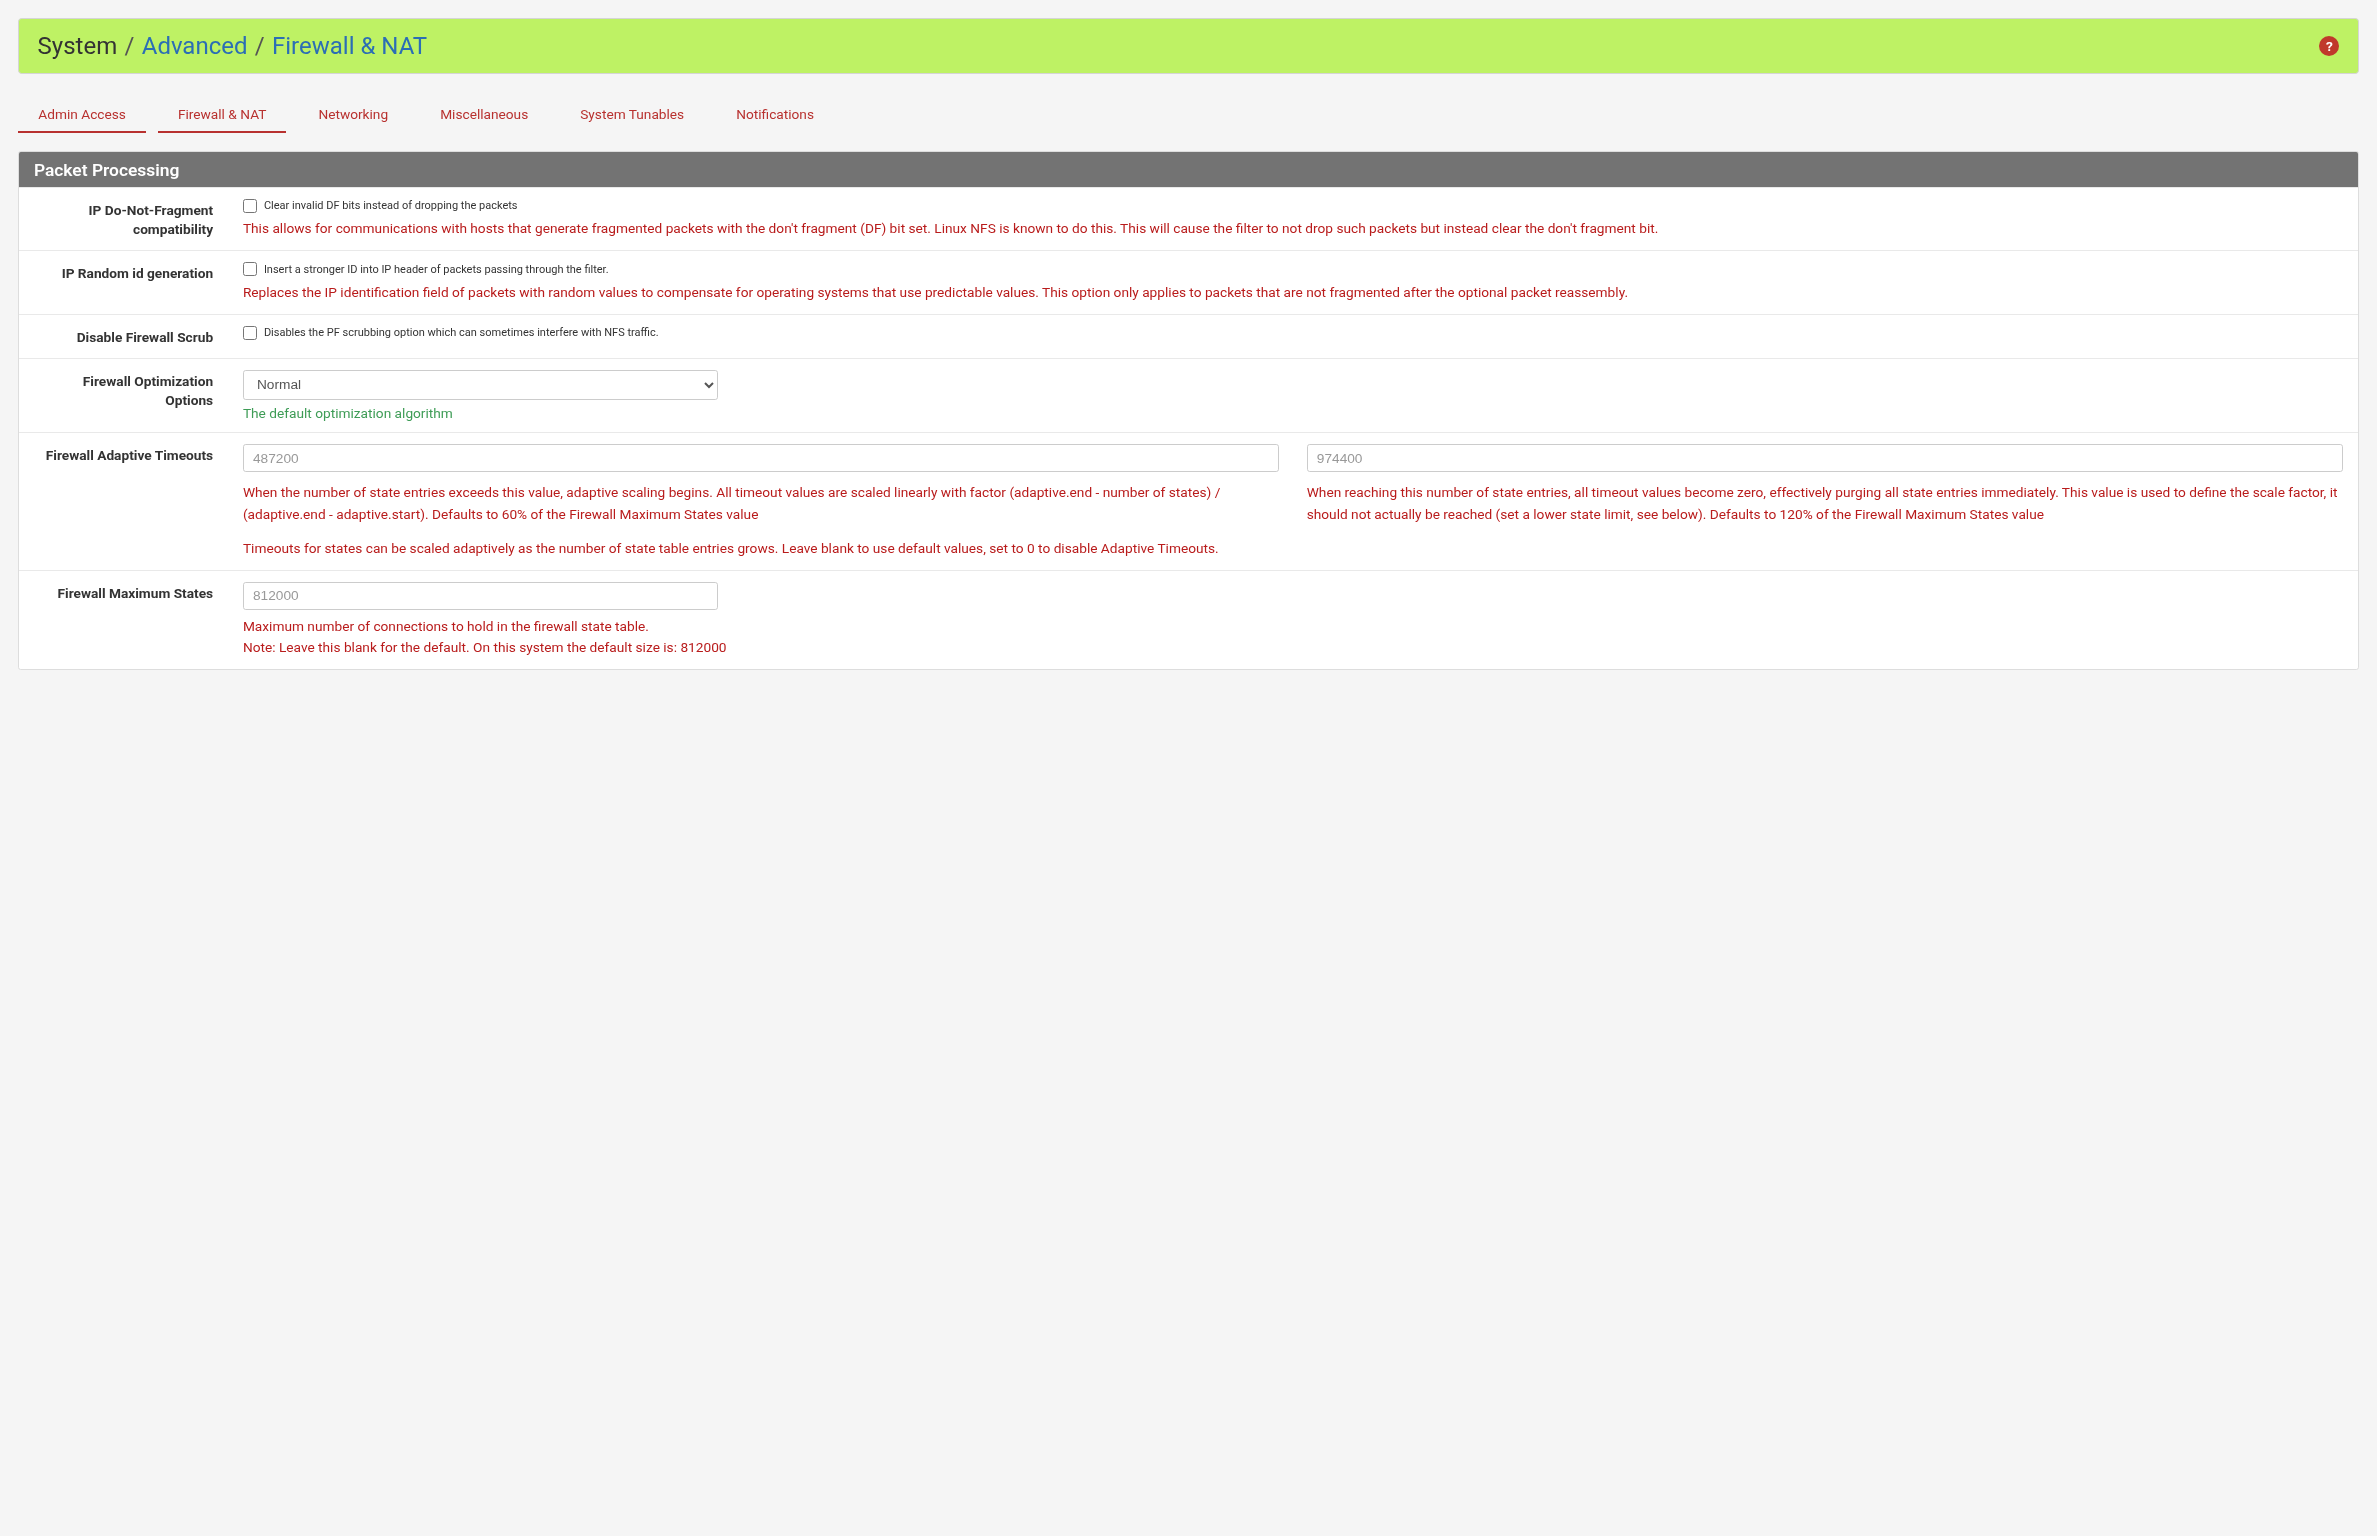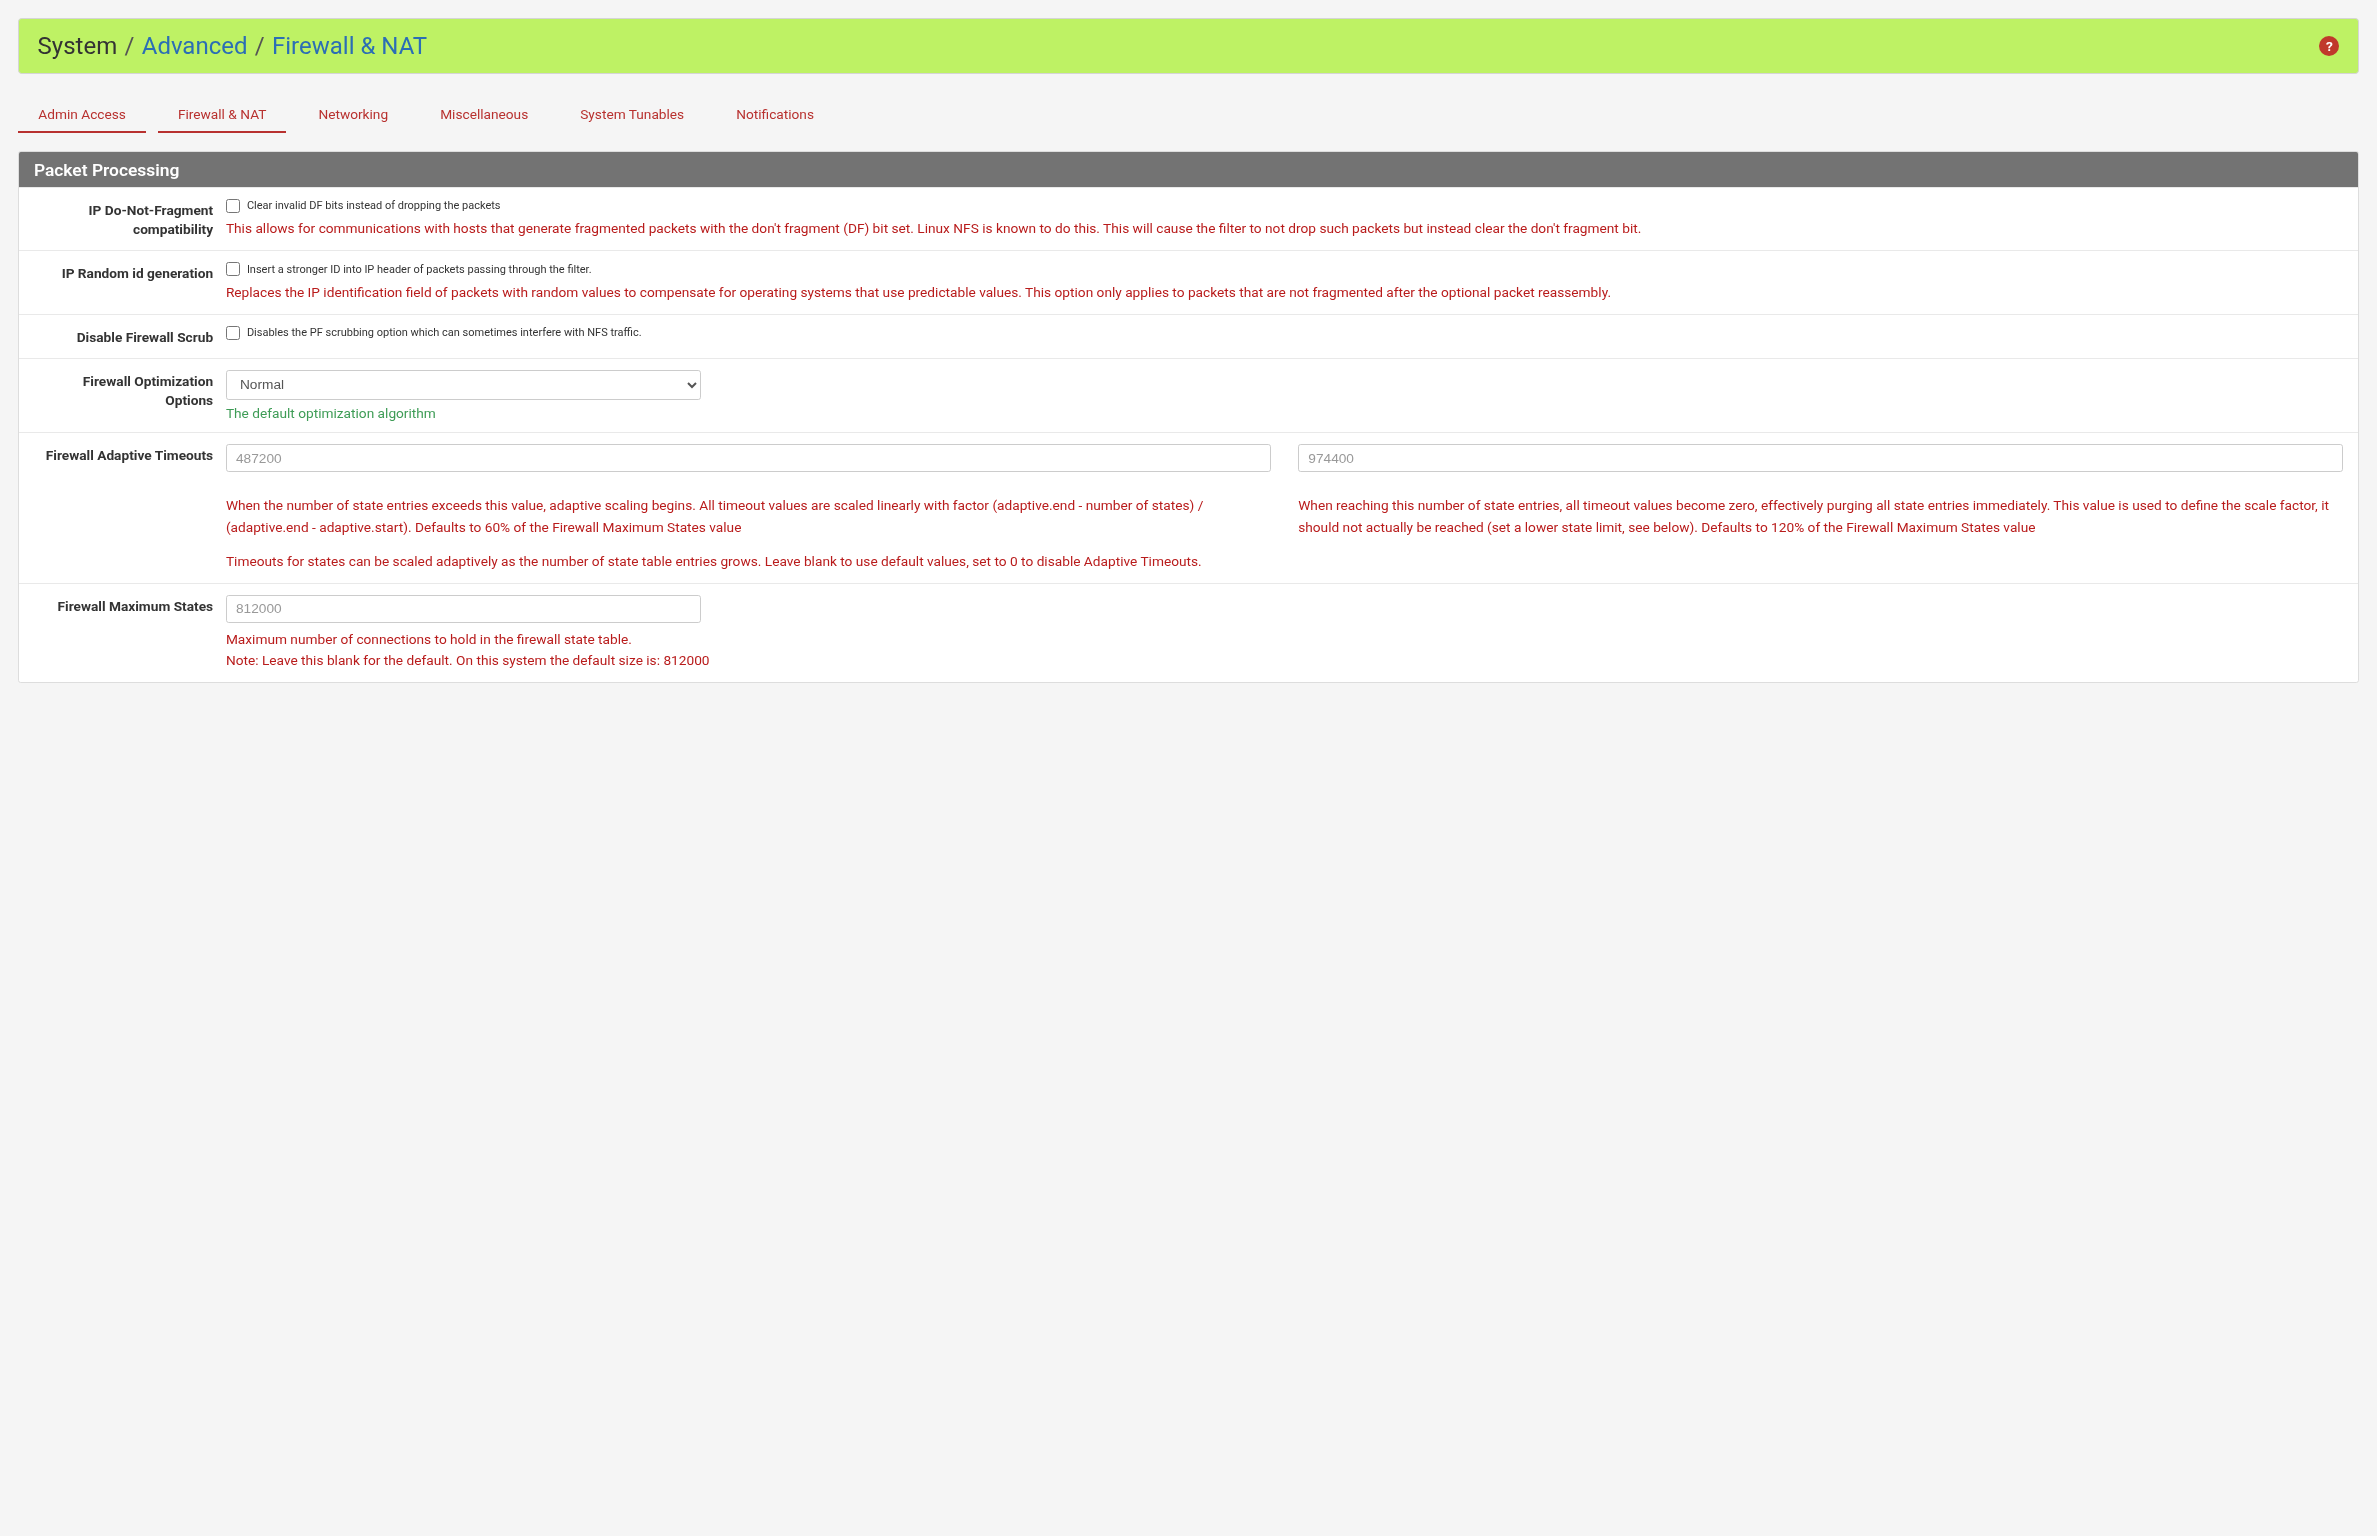--- a/index.html
+++ b/index.html
@@ -81,20 +81,21 @@
       background: #737373;
       color: #fff;
       padding: 7.3px 14.6px;
       font-size: 17.4px;
       font-weight: 600;
     }
     .form-row {
       display: flex;
       border-top: 0.9px solid #e9e9e9;
       padding: 11px 14.6px;
+      gap: 17px;
     }
     .form-row:first-of-type {
       border-top: none;
     }
     .form-label {
       width: 192px;
       flex-shrink: 0;
       text-align: right;
       padding-right: 12.8px;
       font-weight: 700;
@@ -146,21 +147,21 @@
     }
     .two-col {
       display: flex;
       gap: 27.4px;
     }
     .two-col .col {
       flex: 1;
     }
     .two-col .col input.input {
       max-width: 100%;
-      margin-bottom: 23px;
+      margin-bottom: 10px;
     }
     .full-width-help {
       margin-top: 12.8px;
     }
   </style>
 </head>
 <body>
 
 <div class="breadcrumb-bar">
   <div class="breadcrumb">

